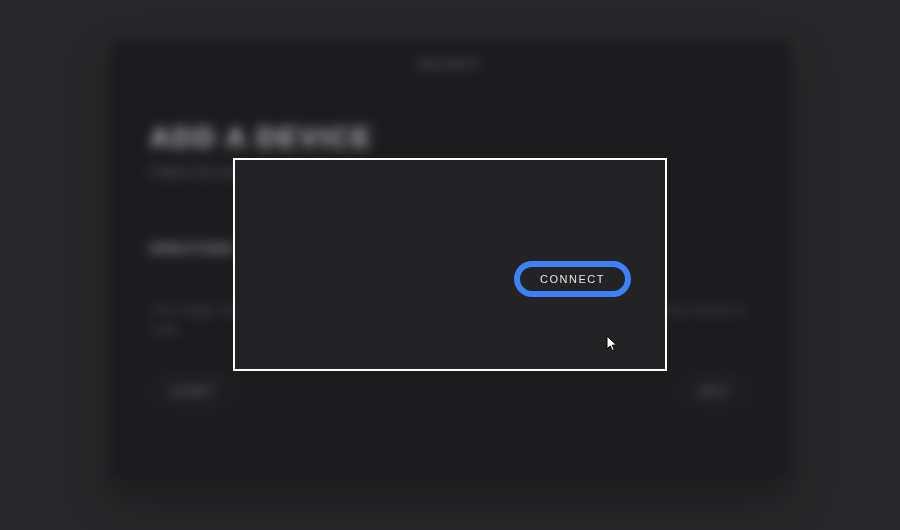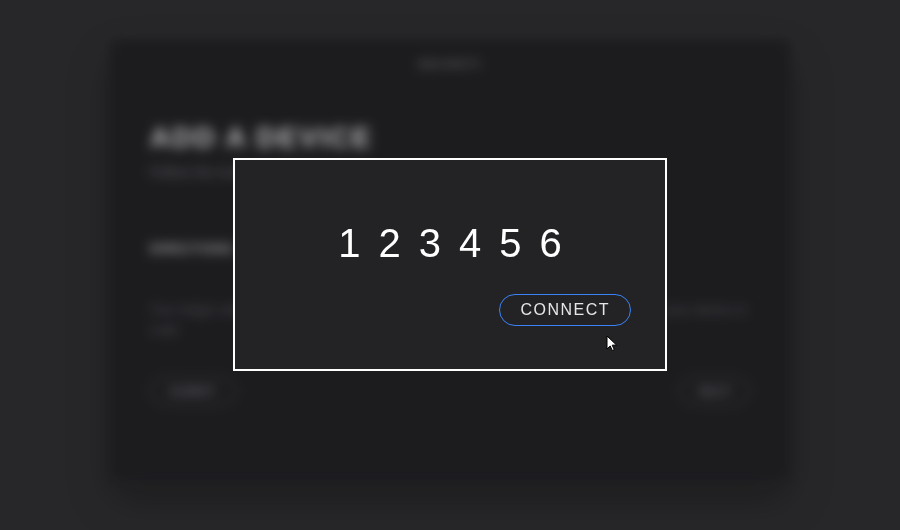--- a/index.html
+++ b/index.html
@@ -101,26 +101,26 @@
     padding-left: 18px; 
   }
   .connect-row {
     width: 100%;
     display: flex;
     justify-content: flex-end;
     padding: 0 34px;
     margin-top: 28px;
   }
   .connect-btn {
-    border: 1px solid #3b82f6;
+    border: 6px solid #3b82f6;
     background: transparent;
     color: #e6e6e8;
     border-radius: 18px;
     padding: 6px 20px;
-    font-size: 16px;
+    font-size: 11px;
     letter-spacing: 1.5px;
     cursor: pointer;
     font-family: inherit;
   }
 
   
   .cursor {
     position: absolute;
     left: 606px; top: 335px;
     width: 14px; height: 18px;
@@ -144,21 +144,20 @@
       <div class="bg-col-title">NEED TO CONNECT?</div>
       <div class="bg-col-body">Enter the 6 digit code shown on your device to continue</div>
       <div class="bg-pill">HELP</div>
     </div>
   </div>
 </div>
 
 <div class="dim"></div>
 
 <div class="modal">
-  <div class="code">123456</div>
   <div class="connect-row">
     <button class="connect-btn">CONNECT</button>
   </div>
 </div>
 
 <svg class="cursor" viewBox="0 0 14 18">
   <path d="M1 1 L1 14 L4.2 11 L6.3 15.5 L8.3 14.6 L6.2 10.2 L10.5 10 Z" fill="#ffffff" stroke="#000000" stroke-width="1"></path>
 </svg>
 
 </body></html>

